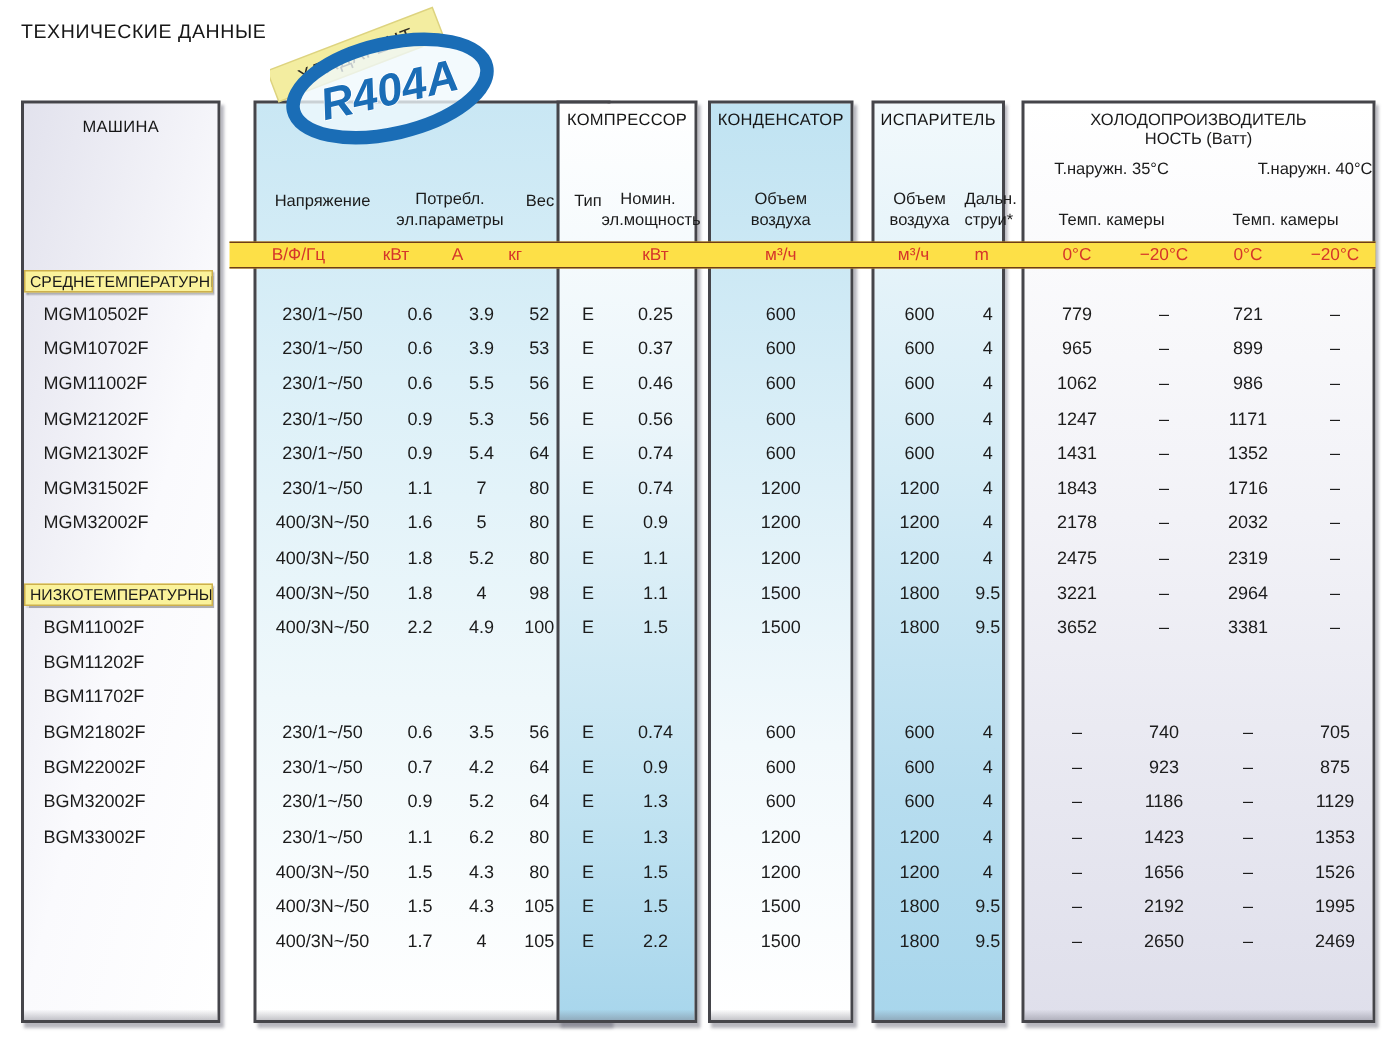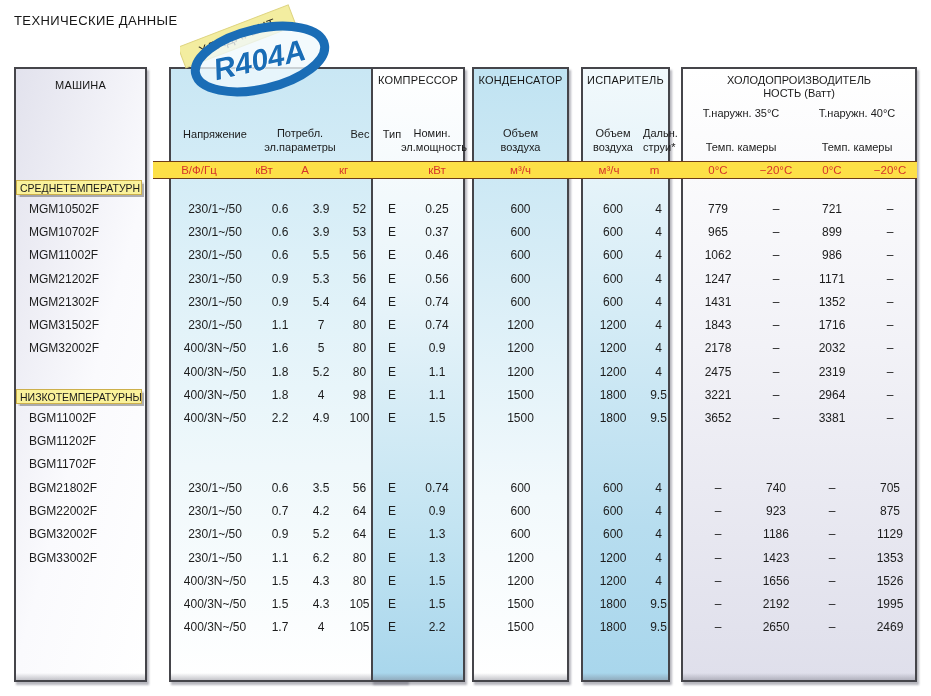--- a/index.html
+++ b/index.html
@@ -28,21 +28,21 @@
   .e-cons{left:86px;bottom:7px;width:86px;}
   .e-wt{left:170px;bottom:20px;width:38px;}
   .k-type{left:0;bottom:20px;width:38px;}
   .k-nom{left:28px;bottom:7px;width:62px;}
   .d-air{left:0;right:0;bottom:7px;}
   .v-air{left:0;bottom:7px;width:60px;}
   .v-jet{left:60px;bottom:7px;width:31px;}
   .cap-t1{top:5px;left:0;right:0;}
   .cap-t2{top:18px;left:0;right:0;}
   .cap-o35{top:38px;left:0;width:116px;}
-  .cap-o40{top:38px;left:116px;width:116px;}
+  .cap-o40{top:38px;left:116px;width:116px;text-align:right;}
   .cap-ch1{bottom:7px;left:0;width:116px;}
   .cap-ch2{bottom:7px;left:116px;width:116px;}
   .band{position:absolute;left:153px;top:161px;width:764px;height:18px;background:#fde047;
         border-top:1px solid #6e3c17;border-bottom:1px solid #6e3c17;box-sizing:border-box;z-index:10;}
   .ucell{position:absolute;top:0;bottom:0;display:flex;align-items:center;justify-content:center;
          font-size:11.5px;color:#d5352a;}
   .u-volt{left:2px;width:88px;}  .u-pow{left:90px;width:42px;}  .u-cur{left:132px;width:40px;}
   .u-wt{left:172px;width:37px;}  .u-cpow{left:258px;width:52px;}.u-cair{left:321px;width:93px;}
   .u-eair{left:426px;width:60px;}.u-jet{left:486px;width:31px;} .u-c1{left:530px;width:70px;}
   .u-c2{left:600px;width:46px;}  .u-c3{left:646px;width:66px;}  .u-c4{left:712px;width:50px;}

